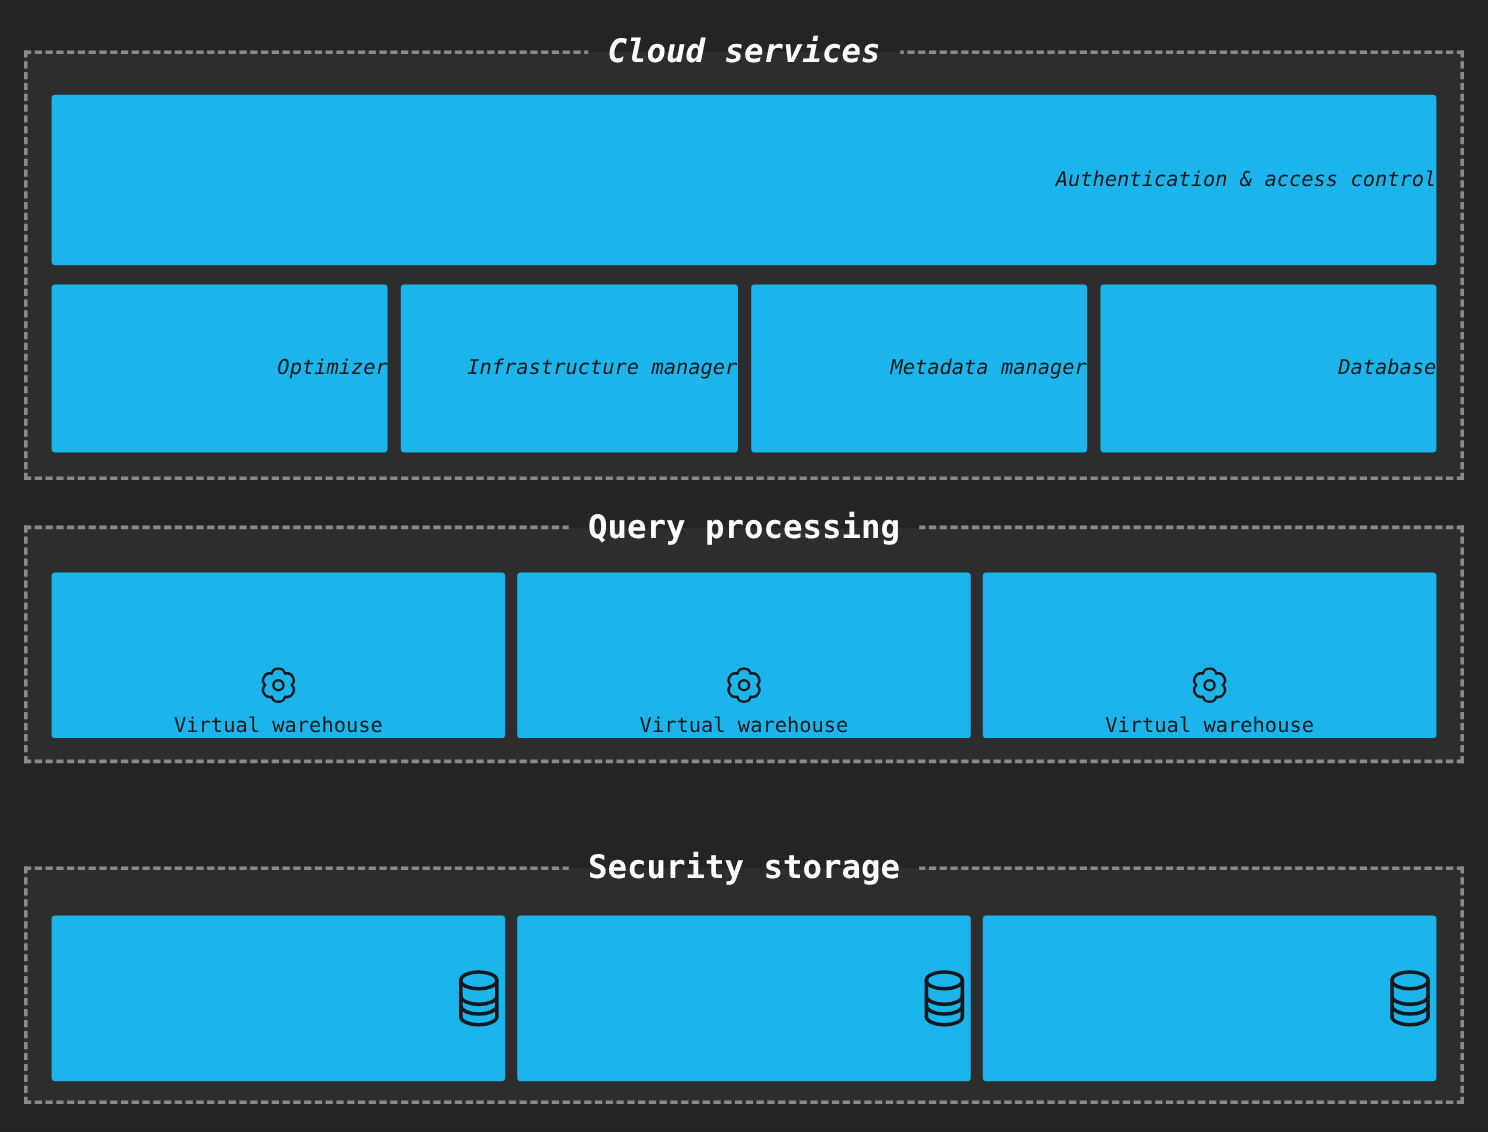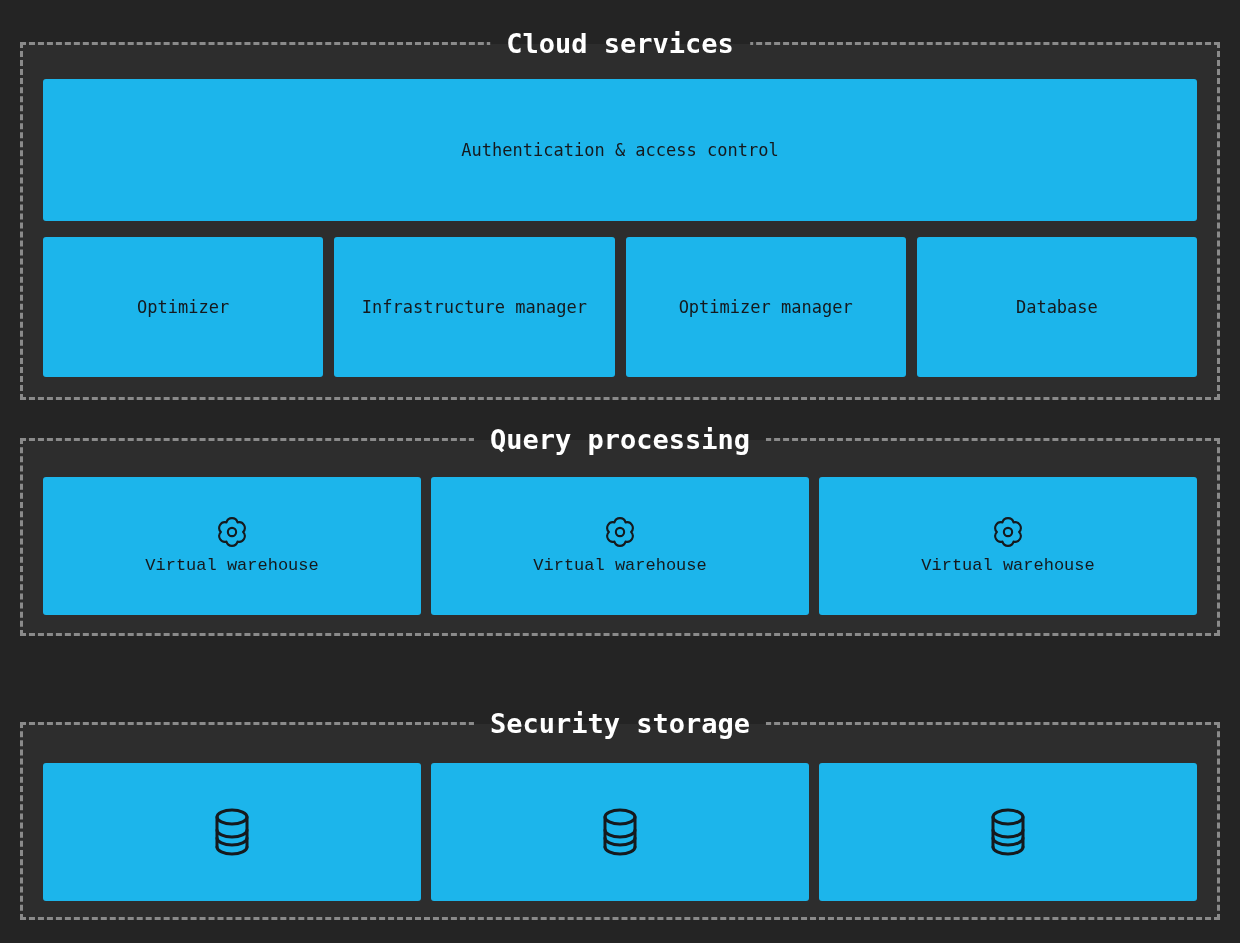--- a/index.html
+++ b/index.html
@@ -28,32 +28,32 @@
     font-size:27px;line-height:34px;font-weight:bold;
     color:var(--title-text);white-space:nowrap;
     padding:0 16px;
     background:linear-gradient(to bottom, var(--page-bg) 49%, var(--section-bg) 49%);
   }
   .box{
     background:var(--box-bg);
     border-radius:3px;
     color:var(--box-text);
     font-size:17px;
-    display:flex;align-items:center;justify-content:center;
+    display:flex;align-items:center;justify-content:flex-end;
     text-align:center;
   }
   
-  #section-cloud{top:42px;height:358px;padding:34px 20px 20px;}
+  #section-cloud{top:42px;height:358px;padding:34px 20px 20px;font-style:italic;}
   #section-cloud .inner{display:flex;flex-direction:column;gap:16px;height:100%;}
   .auth-box{height:142px;flex:none;}
   .four-grid{display:grid;grid-template-columns:repeat(4,1fr);gap:11px;height:140px;flex:none;}
   
   #section-query{top:438px;height:198px;padding:36px 20px 18px;}
   .three-grid{display:grid;grid-template-columns:repeat(3,1fr);gap:10px;height:138px;}
-  .vw-box{flex-direction:column;gap:9px;font-family:Liberation Mono, monospace;}
+  .vw-box{flex-direction:column;gap:9px;}
   .icon{display:flex;align-items:center;justify-content:center;}
   .icon svg{display:block;}
   
   #section-storage{top:722px;height:198px;padding:38px 20px 20px;}
   .label{display:block;}
 </style>
 </head>
 <body>
 
 <svg width="0" height="0" style="position:absolute">
@@ -86,21 +86,21 @@
       <span class="label">Authentication &amp; access control</span>
     </div>
     <div class="four-grid">
       <div class="box">
         <span class="label">Optimizer</span>
       </div>
       <div class="box">
         <span class="label">Infrastructure manager</span>
       </div>
       <div class="box">
-        <span class="label">Optimizer manager</span>
+        <span class="label">Metadata manager</span>
       </div>
       <div class="box">
         <span class="label">Database</span>
       </div>
     </div>
   </div>
 </div>
 
 <div class="section" id="section-query">
   <div class="section-title">Query processing</div>

